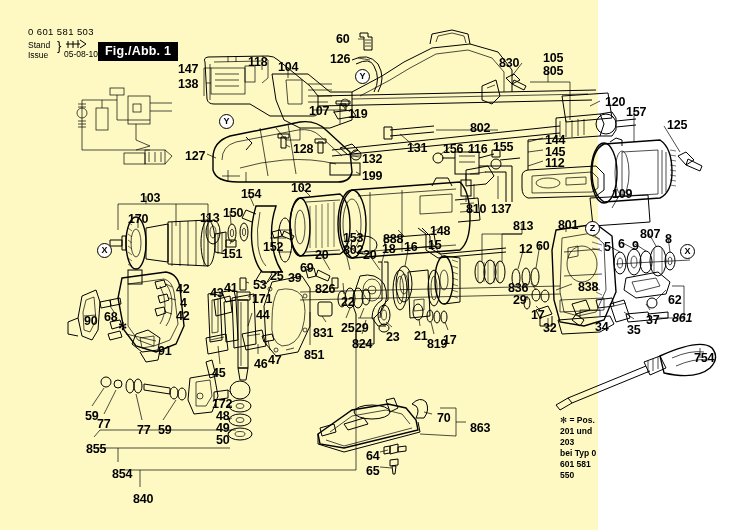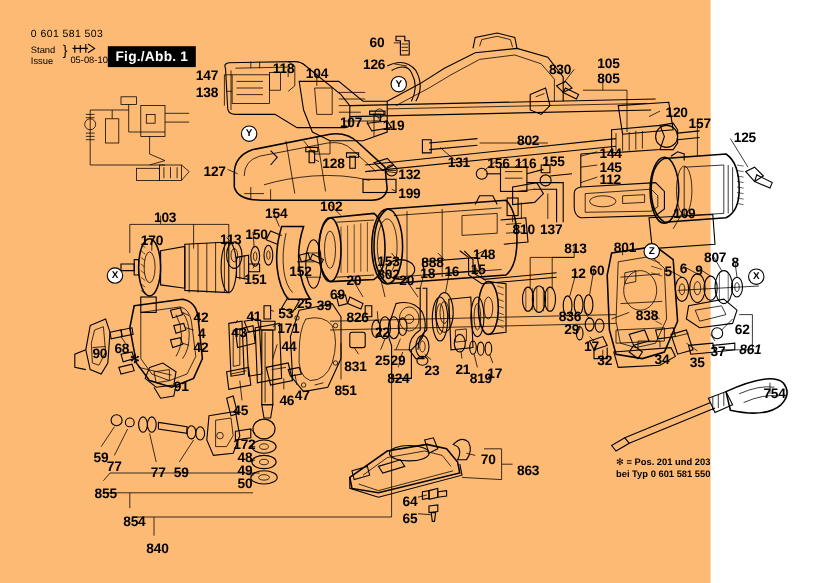--- a/index.html
+++ b/index.html
@@ -1,18 +1,18 @@
 <!DOCTYPE html>
 <html><head>
 <meta charset="utf-8">
 <style>
   html,body{margin:0;padding:0;background:#ffffff;}
   body{width:750px;height:530px;overflow:hidden;
        font-family:"Liberation Sans","DejaVu Sans",sans-serif;color:#000;}
-  #sheet{position:relative;width:646px;height:530px;background:#fdba74;}
+  #sheet{position:relative;width:598px;height:530px;background:#fef9c3;}
 
   
   .hdr-code{position:absolute;left:28px;top:26px;font-size:9.5px;letter-spacing:.4px;}
   .hdr-stand{position:absolute;left:28px;top:41px;font-size:8.5px;line-height:9.5px;}
   .hdr-brace{position:absolute;left:57px;top:41px;font-size:13px;line-height:10px;}
   .hdr-date{position:absolute;left:64px;top:41px;font-size:8.5px;line-height:9.5px;}
   .figbox{position:absolute;left:98px;top:42px;background:#000;color:#fff;
           font-size:12.5px;font-weight:bold;padding:2px 7px 3px 7px;letter-spacing:.2px;}
 
   
@@ -723,21 +723,21 @@
       <div class="lbl" style="left: 427px; top: 338px;">819</div>
       <div class="lbl" style="left: 443px; top: 334px;">17</div>
       <div class="lbl" style="left: 288px; top: 272px;">39</div>
       <div class="lbl" style="left: 84px; top: 315px;">90</div>
       <div class="lbl" style="left: 104px; top: 311px;">68</div>
       <div class="lbl" style="left: 176px; top: 283px;">42</div>
       <div class="lbl" style="left: 180px; top: 297px;">4</div>
       <div class="lbl" style="left: 176px; top: 310px;">42</div>
       <div class="lbl" style="left: 158px; top: 345px;">91</div>
       <div class="lbl" style="left: 304px; top: 349px;">851</div>
-      <div class="lbl" style="left: 210px; top: 297px; font-family: Liberation Mono, monospace;">43</div>
+      <div class="lbl" style="left: 210px; top: 287px;">43</div>
       <div class="lbl" style="left: 224px; top: 282px;">41</div>
       <div class="lbl" style="left: 253px; top: 279px;">53</div>
       <div class="lbl" style="left: 252px; top: 293px;">171</div>
       <div class="lbl" style="left: 256px; top: 309px;">44</div>
       <div class="lbl" style="left: 212px; top: 367px;">45</div>
       <div class="lbl" style="left: 254px; top: 358px;">46</div>
       <div class="lbl" style="left: 268px; top: 354px;">47</div>
       <div class="lbl" style="left: 212px; top: 398px;">172</div>
       <div class="lbl" style="left: 216px; top: 410px;">48</div>
       <div class="lbl" style="left: 216px; top: 422px;">49</div>

